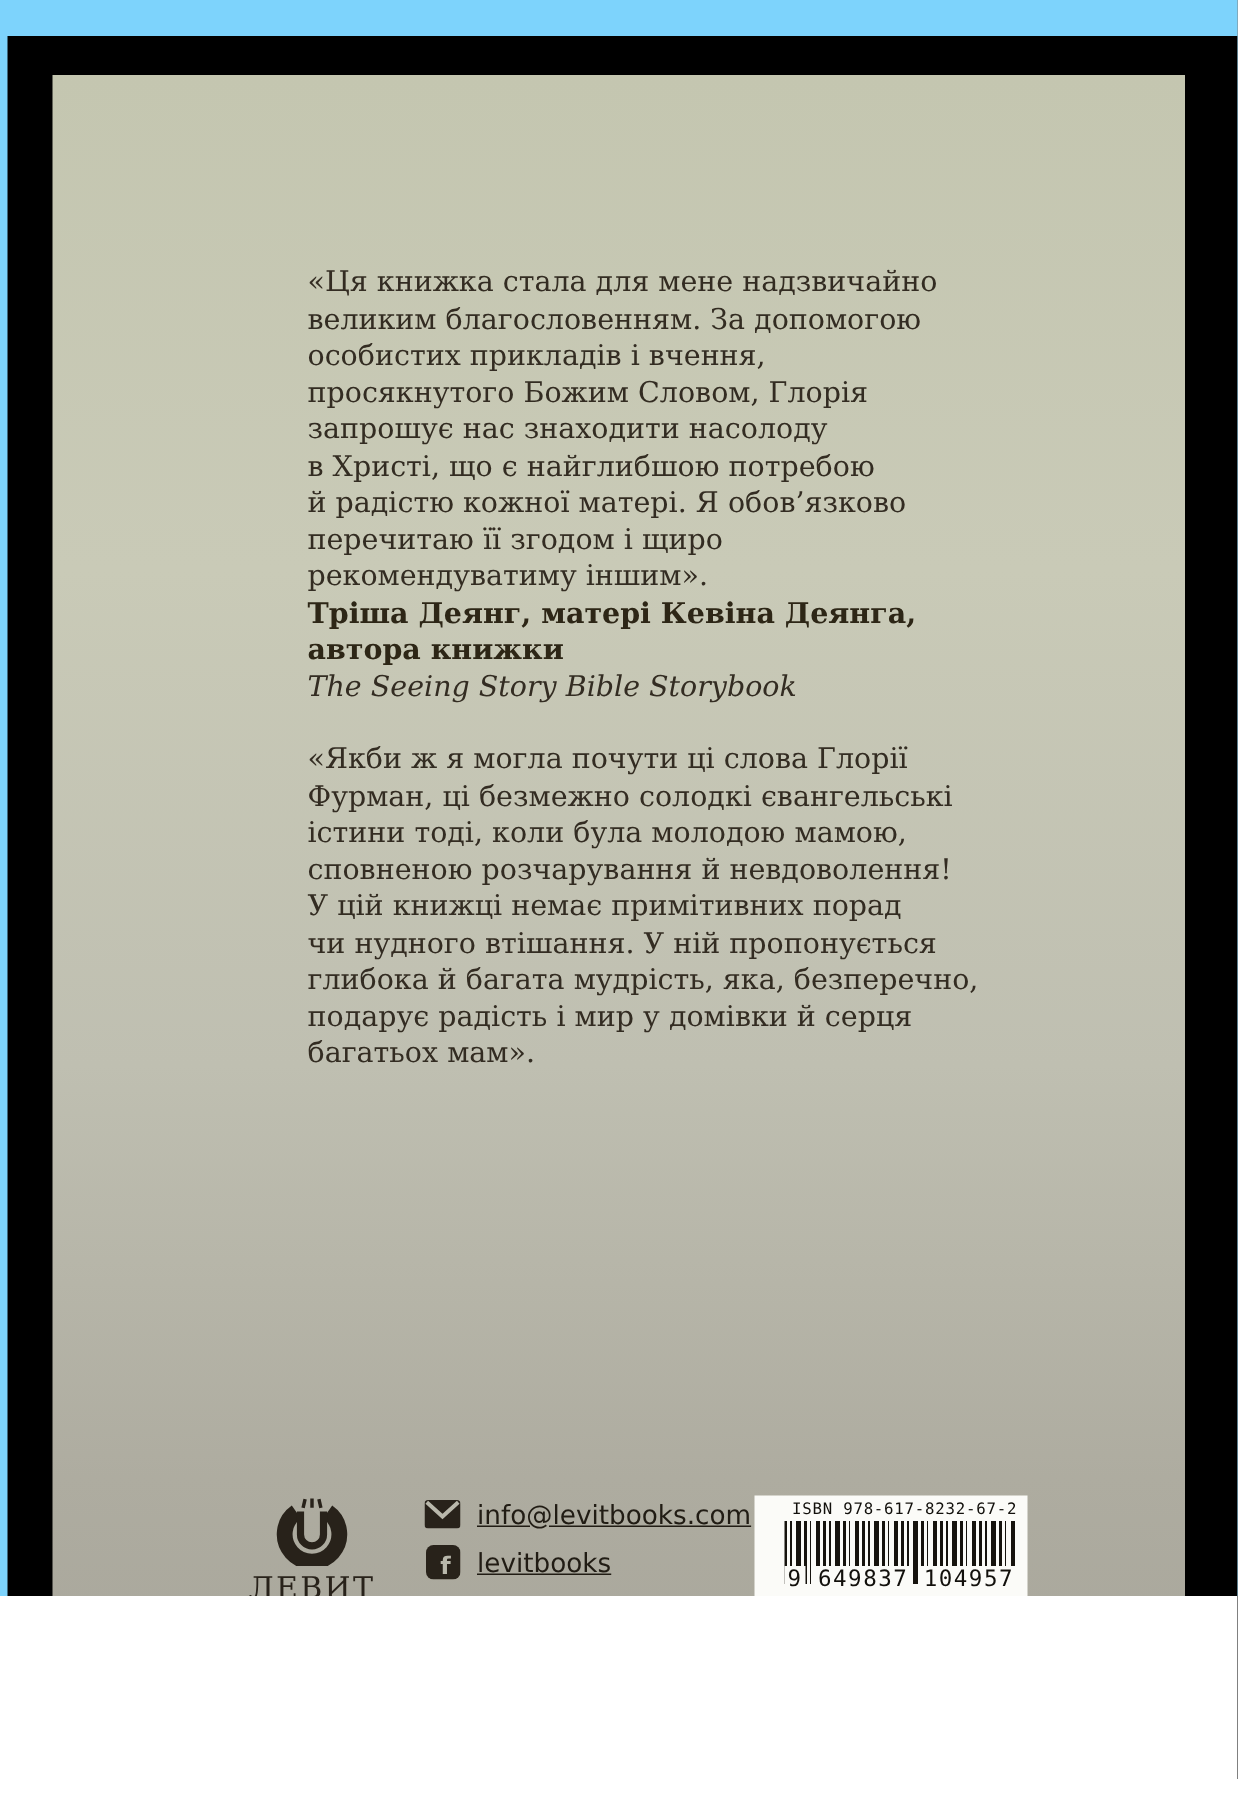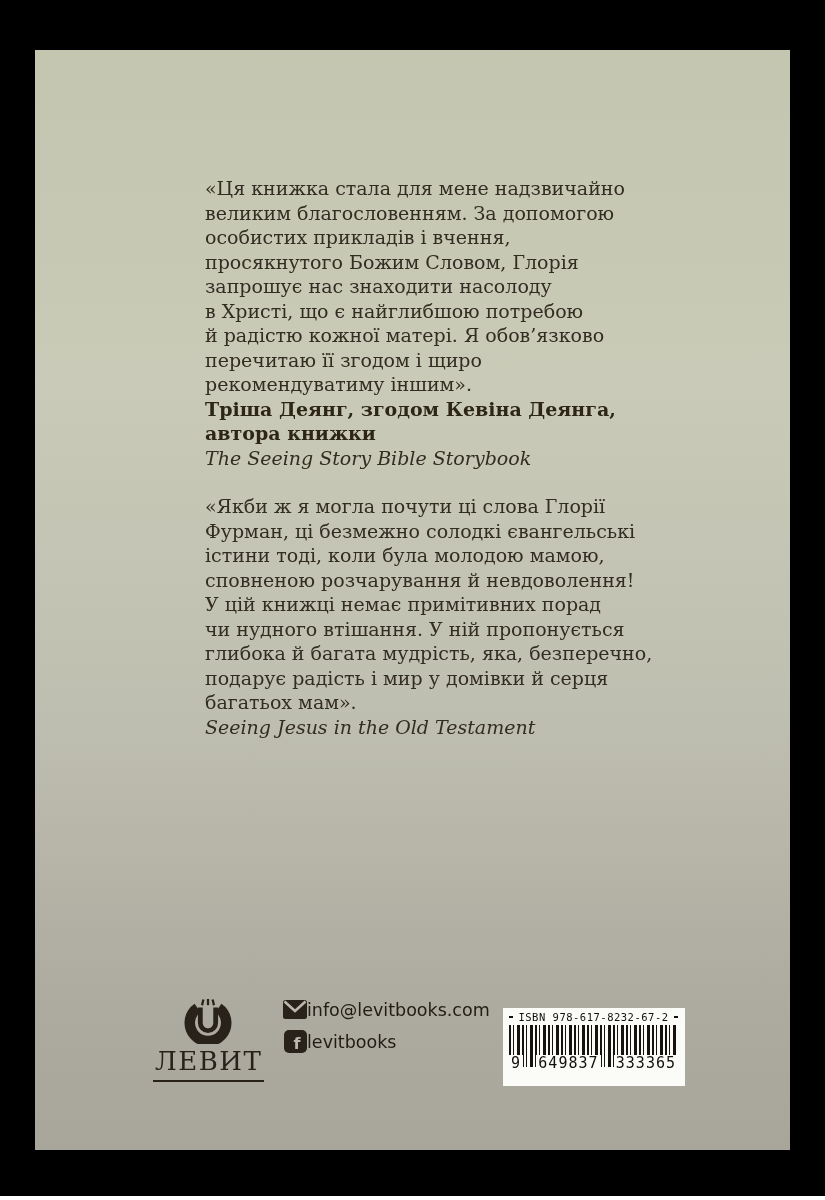--- a/index.html
+++ b/index.html
@@ -1,44 +1,44 @@
 <!DOCTYPE html>
 <html><head>
 <meta charset="utf-8">
 <style>
   html,body{margin:0;padding:0;}
-  .page{position:relative;width:825px;height:1196px;background:#000000;overflow:hidden;
+  .page{position:relative;width:825px;height:1064px;background:#7dd3fc;overflow:hidden;
         font-family:"DejaVu Serif", serif;}
   .frame{position:absolute;left:5px;top:24px;width:820px;height:1166px;background:#000000;}
   .cover{position:absolute;left:35px;top:50px;width:755px;height:1100px;
          background:linear-gradient(180deg,#c4c6b0 0%,#c9cab7 30%,#bfbfb1 60%,#aeaca0 85%,#a8a69b 100%);}
 
   
   .quotes{position:absolute;left:170px;top:126px;width:510px;color:#332c22;
           font-size:19px;line-height:24.5px;}
   .quote + .quote{margin-top:24px;}
   .quote-text{white-space:pre-line;}
   .attribution{white-space:pre-line;font-weight:bold;color:#2d2616;}
   .book-title{font-style:italic;}
 
   
   .publisher{position:absolute;left:118px;top:948px;width:110px;text-align:center;color:#28221a;}
   .logo-mark{display:block;margin:0 auto;}
-  .wordmark{display:inline-block;font-size:26px;letter-spacing:1.5px;color:#28221a;
+  .wordmark{display:inline-block;font-size:20px;letter-spacing:1.5px;color:#28221a;
             padding:2px 2px 4px 2px;border-bottom:2px solid #28221a;margin-top:0px;}
 
   
   .contacts{position:absolute;left:248px;top:948px;font-family:"DejaVu Sans", sans-serif;
             font-size:17.5px;color:#211c14;}
-  .contact-row{display:flex;align-items:center;height:23px;margin-bottom:9px;}
+  .contact-row{display:flex;align-items:flex-end;gap:11px;height:23px;margin-bottom:9px;text-decoration:underline;}
   .contact-row .cicon{width:24px;height:24px;display:flex;align-items:center;justify-content:center;}
 
   
   .barcode{position:absolute;left:468px;top:947px;width:182px;height:78px;background:#fbfbf8;
-           box-sizing:border-box;padding:3px 7px 0 6px;margin-top:11px;}
+           box-sizing:border-box;padding:3px 7px 0 20px;}
   .isbn-row{display:flex;align-items:center;gap:5px;font-family:"DejaVu Sans Mono", monospace;
             font-size:10.5px;letter-spacing:0.5px;color:#12100c;white-space:nowrap;}
   .isbn-rule{flex:1;height:2px;background:#12100c;}
   .bars{height:42px;margin-top:2px;
         background:repeating-linear-gradient(90deg,
           #16130e 0px,#16130e 2px,transparent 2px,transparent 4px,
           #16130e 4px,#16130e 5px,transparent 5px,transparent 8px,
           #16130e 8px,#16130e 11px,transparent 11px,transparent 13px);}
   .digits{position:relative;display:flex;justify-content:space-between;margin-top:-12px;
           font-family:"DejaVu Sans Mono", monospace;font-size:15px;color:#12100c;}
@@ -56,36 +56,35 @@
       <div class="quote">
         <div class="quote-text">«Ця книжка стала для мене надзвичайно
 великим благословенням. За допомогою
 особистих прикладів і вчення,
 просякнутого Божим Словом, Глорія
 запрошує нас знаходити насолоду
 в Христі, що є найглибшою потребою
 й радістю кожної матері. Я обов’язково
 перечитаю її згодом і щиро
 рекомендуватиму іншим».</div>
-        <div class="attribution">Тріша Деянг, згодом Кевіна Деянга,
+        <div class="attribution">Тріша Деянг, матері Кевіна Деянга,
 автора книжки</div>
         <div class="book-title">The Seeing Story Bible Storybook</div>
       </div>
 
       <div class="quote">
         <div class="quote-text">«Якби ж я могла почути ці слова Глорії
 Фурман, ці безмежно солодкі євангельські
 істини тоді, коли була молодою мамою,
 сповненою розчарування й невдоволення!
 У цій книжці немає примітивних порад
 чи нудного втішання. У ній пропонується
 глибока й багата мудрість, яка, безперечно,
 подарує радість і мир у домівки й серця
 багатьох мам».</div>
-        <div class="book-title">Seeing Jesus in the Old Testament</div>
       </div>
 
     </div>
 
     <div class="publisher">
       <svg class="logo-mark" width="58" height="46" viewBox="0 0 60 48">
 
         <path d="M 40.9 10.4 A 19 19 0 1 1 19.1 10.4" fill="none" stroke="#28221a" stroke-width="11"></path>
 
         <path d="M 22 10 L 22 26 A 8 8 0 0 0 38 26 L 38 10" fill="none" stroke="#28221a" stroke-width="5"></path>
@@ -125,18 +124,18 @@
     <div class="barcode">
       <div class="isbn-row">
         <span class="isbn-rule"></span>
         <span>ISBN 978-617-8232-67-2</span>
         <span class="isbn-rule"></span>
       </div>
       <div class="bars"></div>
       <div class="digits">
         <span>9</span>
         <span>649837</span>
-        <span>333365</span>
+        <span>104957</span>
       </div>
     </div>
 
   </div>
 </div>
 
 </body></html>

